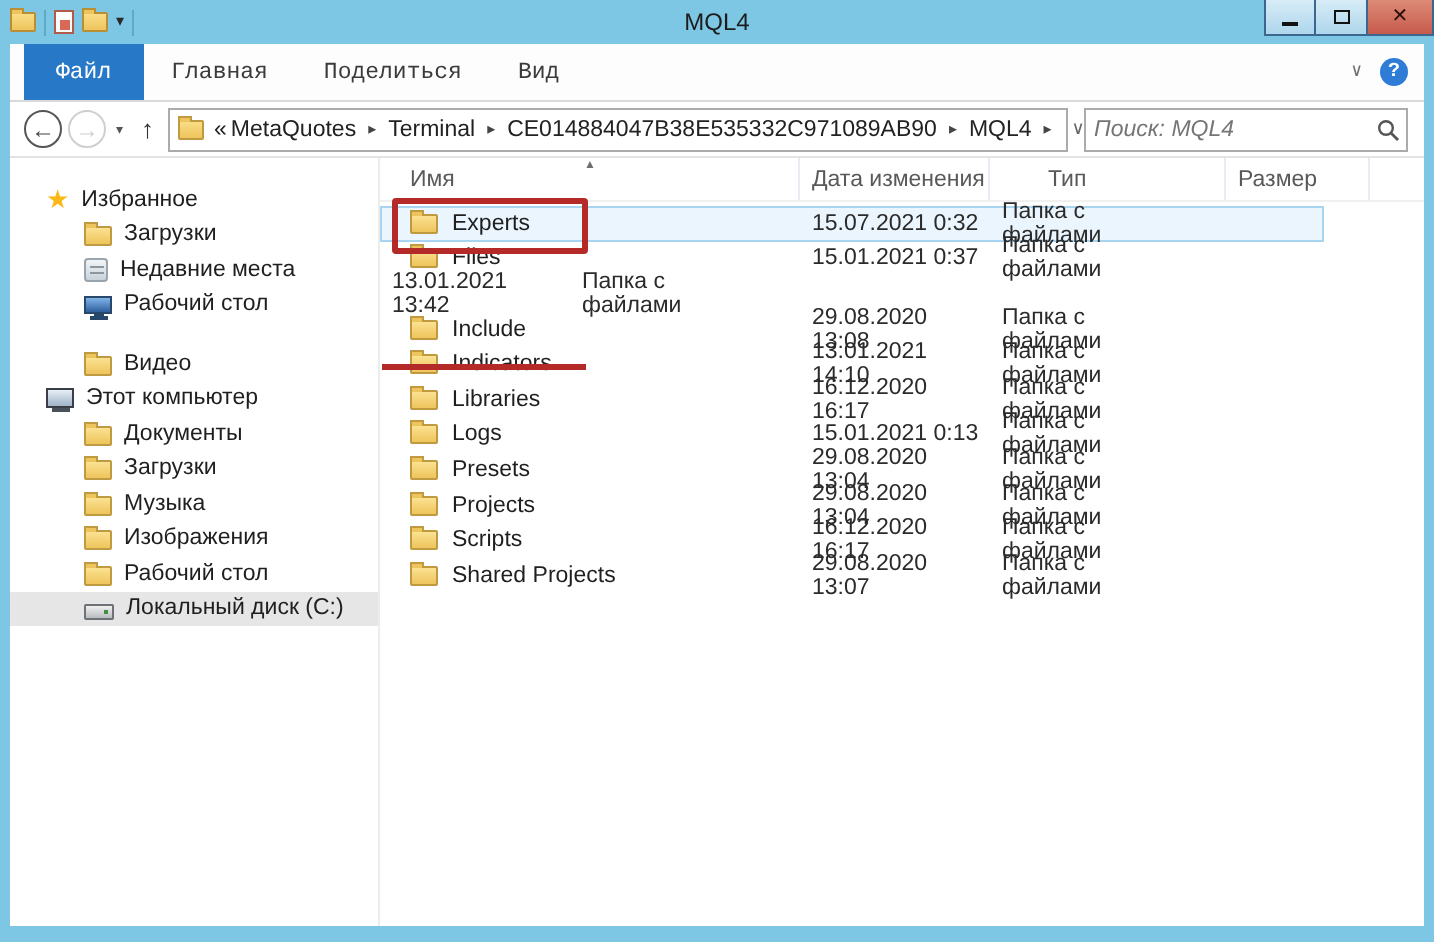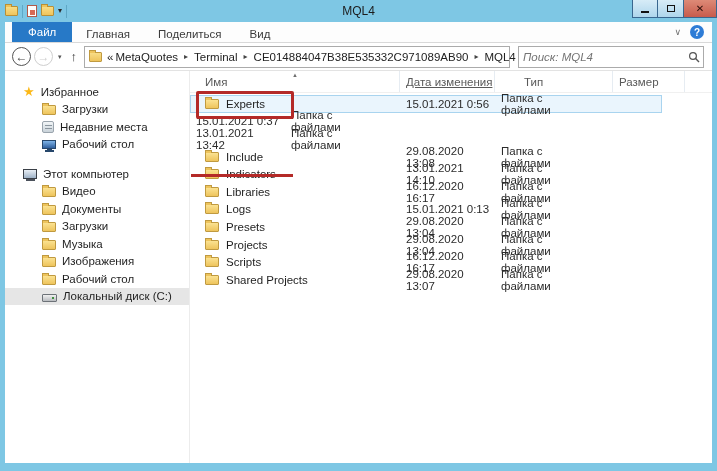--- a/index.html
+++ b/index.html
@@ -20,21 +20,21 @@
   .title { position:absolute; left:0; right:0; text-align:center; font-size:12px; color:#1c1c1c; pointer-events:none; }
   .win-controls { margin-left:auto; display:flex; height:18px; align-self:flex-start; }
   .win-btn { width:26px; height:18px; display:flex; align-items:center; justify-content:center; font-size:10px; color:#111;
              background:linear-gradient(#d7ecf7,#aed6ec); border:1px solid #39678f; border-top:none; }
   .win-btn + .win-btn { border-left:none; }
   .win-btn.close { width:33px; background:linear-gradient(#dd8a77,#c75b4c); color:#2b0f0a; font-weight:bold; }
   .glyph-max { width:8px; height:7px; border:1px solid #111; display:inline-block; }
   .glyph-min { width:8px; height:2px; background:#111; display:inline-block; margin-top:6px; }
 
   
-  .ribbon { height:21px; background:#fdfdfd; border-bottom:1px solid #d9d9d9; display:flex; align-items:stretch; flex:none; position:relative; }
+  .ribbon { height:29px; background:#fdfdfd; border-bottom:1px solid #d9d9d9; display:flex; align-items:stretch; flex:none; position:relative;font-family:Liberation Mono, monospace; }
   .tab { padding:12px 14px; display:flex; align-items:center; font-size:11.5px; color:#3b3b3b; }
   .tab.file { background:#2779c7; color:#fff; margin-left:7px; padding:0 16px; }
   .ribbon-right { margin-left:auto; display:flex; align-items:center; gap:9px; padding-right:8px; }
   .rib-chev { color:#6f6f6f; font-size:9px; }
   .help-btn { width:14px; height:14px; border-radius:50%; background:#2e7cd6; color:#fff; font-size:10px; font-weight:bold;
               display:flex; align-items:center; justify-content:center; }
 
   
   .toolbar { height:28px; background:#fff; border-bottom:1px solid #e3e3e3; display:flex; align-items:center; padding:0 8px 0 7px; gap:3px; flex:none; }
   .nav-circle { width:19px; height:19px; border-radius:50%; border:1px solid #555; color:#444; font-size:12px;
@@ -43,21 +43,21 @@
   .nav-chev { font-size:7px; color:#555; padding:0 2px; }
   .nav-up { font-size:13px; color:#333; padding:0 4px; }
   .addressbar { flex:1 1 auto; height:22px; border:1px solid #ababab; display:flex; align-items:center; padding:0 4px 0 4px; gap:2px; background:#fff; min-width:0; }
   .addr-folder { width:13px; height:10px; background:linear-gradient(#f9dd86,#eec45c); border:1px solid #c09a40; border-radius:1px; position:relative; flex:none; margin-right:3px; }
   .addr-folder::before { content:''; position:absolute; top:-3px; left:-1px; width:5px; height:2px; background:#eec45c; border:1px solid #c09a40; border-bottom:none; }
   .crumb { color:#222; white-space:nowrap; }
   .crumb-sep { color:#444; font-size:8px; padding:0 4px; }
   .addr-right { margin-left:auto; display:flex; align-items:center; gap:8px; padding-left:4px; }
   .addr-chev { font-size:9px; color:#666; }
   .addr-refresh { font-size:12px; color:#555; }
-  .searchbox { width:186px; height:22px; border:1px solid #ababab; display:flex; align-items:center; flex:none; margin-left:5px; background:#fff; }
+  .searchbox { width:162px; height:22px; border:1px solid #ababab; display:flex; align-items:center; flex:none; margin-left:5px; background:#fff; }
   .searchbox input { flex:1; border:none; outline:none; font:italic 11.5px "Liberation Sans",sans-serif; color:#777; padding:0 4px; min-width:0; background:transparent; }
   .search-glass { flex:none; width:18px; display:flex; align-items:center; justify-content:center; }
 
   
   .main { flex:1; display:flex; min-height:0; background:#fff; }
   .sidebar { width:185px; flex:none; border-right:1px solid #ececec; padding-top:12px; overflow:hidden; }
   .sb-row { height:17.5px; display:flex; align-items:center; gap:6px; padding-left:18px; white-space:nowrap; }
   .sb-row.indent { padding-left:37px; }
   .sb-row.selected { background:#e6e6e6; }
   .sb-gap { height:12px; }
@@ -74,21 +74,21 @@
   .ic-drive { width:15px; height:8px; margin-top:3px; border:1px solid #6d7278; border-radius:1px; background:linear-gradient(#f0f0f0,#b9bcc0); }
   .ic-drive::after { content:''; position:absolute; right:2px; bottom:2px; width:2px; height:2px; background:#3f8f3f; }
   .ic-network { width:13px; height:13px; border-radius:50%; border:1px solid #1f6fae; background:linear-gradient(#bfe3f5,#5aa7d8); }
   .ic-network::after { content:''; position:absolute; left:1px; top:5px; width:9px; height:1px; background:#1f6fae; box-shadow:0 -3px 0 #1f6fae,0 3px 0 #1f6fae; }
 
   
   .filelist { flex:1; position:relative; min-width:0; }
   .col-headers { height:22px; display:flex; border-bottom:1px solid #f0f0f0; color:#595959; position:relative; }
   .col-h { display:flex; align-items:center; padding-left:15px; border-right:1px solid #e6ecf2; }
   .col-name { width:210px; }
-  .col-date { width:95px; padding-left:6px;text-decoration:underline; }
+  .col-date { width:95px; padding-left:6px; }
   .col-type { width:95px; padding-left:6px;margin-left:23px; }
   .col-size { width:72px; padding-left:6px; }
   .sort-arrow { position:absolute; left:102px; top:1px; font-size:6px; color:#6e6e6e; }
   .rows { padding-top:2px; }
   .row { height:17.6px; display:flex; align-items:center; width:472px; }
   .row.sel { background:#eaf5fd; box-shadow:inset 0 0 0 1px #a9d4ef; }
   .cell-name { width:210px; display:flex; align-items:center; gap:7px; padding-left:15px; }
   .cell-date { width:95px; padding-left:6px; color:#2b2b2b; }
   .cell-type { width:95px; padding-left:6px; color:#2b2b2b; }
   .cell-size { width:66px; padding-left:6px; color:#2b2b2b; }
@@ -188,27 +188,27 @@
       </div>
       <div class="sb-row indent">
         <span class="ic ic-recent"></span>
         <span>Недавние места</span>
       </div>
       <div class="sb-row indent">
         <span class="ic ic-monitor"></span>
         <span>Рабочий стол</span>
       </div>
       <div class="sb-gap"></div>
+      <div class="sb-row indent">
+        <span class="ic ic-folder"></span>
+        <span>Видео</span>
+      </div>
       <div class="sb-row">
         <span class="ic ic-computer"></span>
         <span>Этот компьютер</span>
-      </div>
-      <div class="sb-row indent">
-        <span class="ic ic-folder"></span>
-        <span>Видео</span>
       </div>
       <div class="sb-row indent">
         <span class="ic ic-folder"></span>
         <span>Документы</span>
       </div>
       <div class="sb-row indent">
         <span class="ic ic-folder"></span>
         <span>Загрузки</span>
       </div>
       <div class="sb-row indent">
@@ -238,25 +238,29 @@
         <div class="col-h col-type">Тип</div>
         <div class="col-h col-size">Размер</div>
       </div>
 
       <div class="rows">
         <div class="row sel">
           <span class="cell-name">
               <span class="ic ic-folder"></span>
               <span>Experts</span>
             </span>
-          <span class="cell-date">15.01.2021 0:56</span>
-          <span class="cell-type">Папка с файлами</span>
-          <span class="cell-size"></span>
-        </div>
-        <div class="row">
+          <span class="cell-date">15.07.2021 0:32</span>
+          <span class="cell-type">Папка с файлами</span>
+          <span class="cell-size"></span>
+        </div>
+        <div class="row">
+          <span class="cell-name">
+              <span class="ic ic-folder"></span>
+              <span>Files</span>
+            </span>
           <span class="cell-date">15.01.2021 0:37</span>
           <span class="cell-type">Папка с файлами</span>
           <span class="cell-size"></span>
         </div>
         <div class="row">
           <span class="cell-date">13.01.2021 13:42</span>
           <span class="cell-type">Папка с файлами</span>
           <span class="cell-size"></span>
         </div>
         <div class="row">

